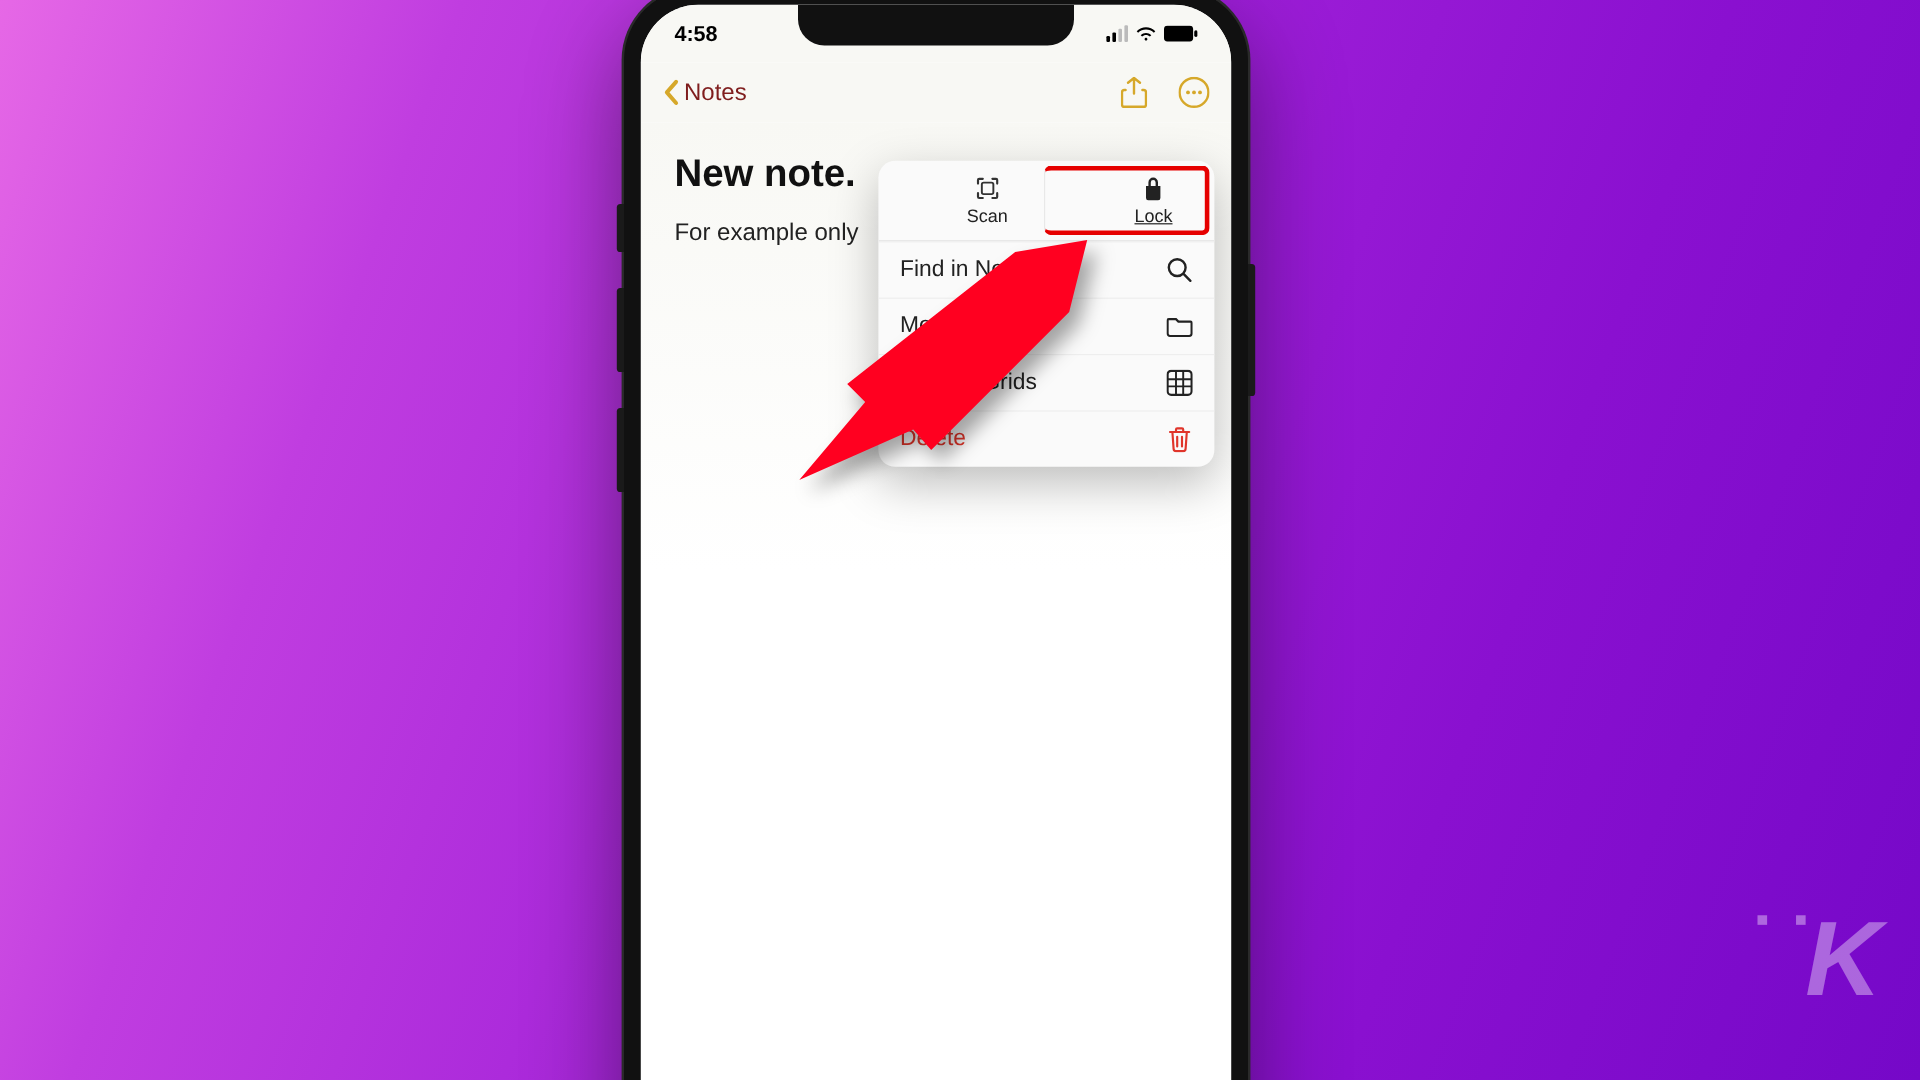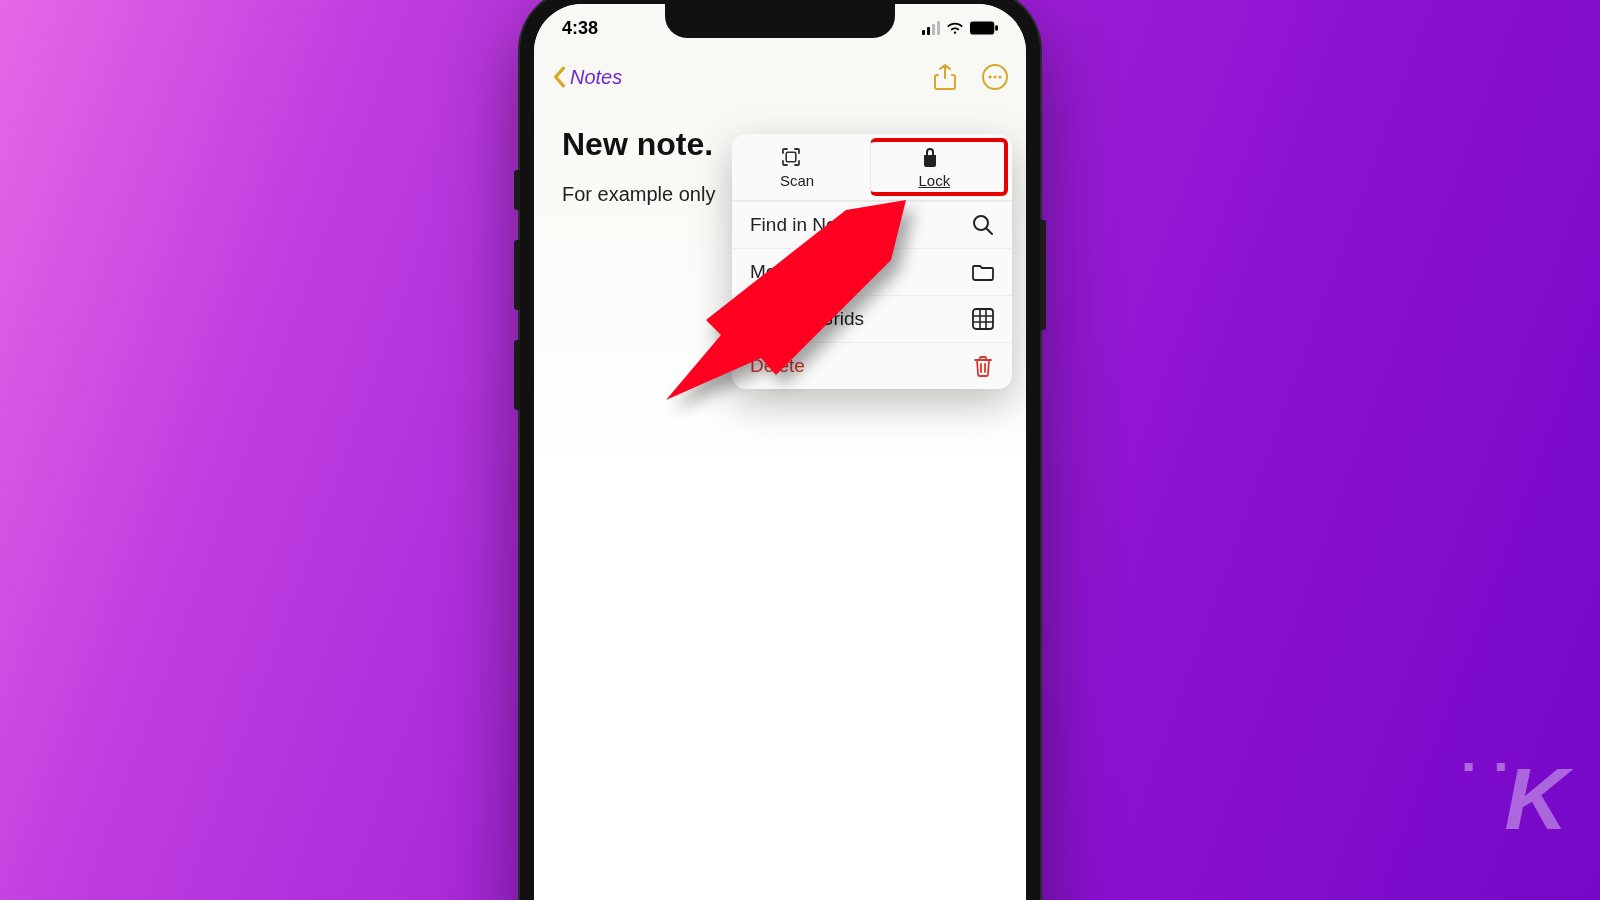--- a/index.html
+++ b/index.html
@@ -107,23 +107,22 @@
     display: flex;
     align-items: center;
     justify-content: space-between;
     padding: 0 18px;
     background: #f8f8f4;
   }
   .back-btn {
     display: flex;
     align-items: center;
     gap: 4px;
-    color: #6d28d9;
+    color: #7f1d1d;
     font-size: 20px;
-    font-style: italic;
   }
   .back-chevron { width: 14px; height: 22px; }
   .nav-right {
     display: flex;
     align-items: center;
     gap: 24px;
   }
   .nav-icon-btn { color: #d6a82a; width: 26px; height: 26px; display:flex; align-items:center; justify-content:center;}
 
   
@@ -157,20 +156,21 @@
     z-index: 20;
   }
   .popover-top {
     display: flex;
     border-bottom: 1px solid #e8e8e8;
   }
   .top-action {
     flex: 1;
     display: flex;
     flex-direction: column;
+    align-items: center;
     justify-content: center;
     gap: 4px;
     height: 66px;
     font-size: 15px;
     color: #222;
     padding-left: 48px;
   }
   .top-action + .top-action { border-left: 1px solid #e8e8e8; }
   .top-icon { width: 22px; height: 22px; display:flex; align-items:center; justify-content:center; }
   .lock-highlight {
@@ -228,21 +228,21 @@
   <div class="side-buttons-left">
     <div class="sb-mute"></div>
       <div class="sb-vol"></div>
       <div class="sb-vol"></div>
   </div>
   <div class="side-button-right"></div>
   <div class="phone-inner">
     <div class="notch"></div>
 
     <div class="status-bar">
-      <span>4:38</span>
+      <span>4:58</span>
       <div class="status-right">
         <span class="signal-bars">
           <span style="height:5px"></span>
             <span style="height:8px"></span>
             <span class="empty" style="height:11px"></span>
             <span class="empty" style="height:14px"></span>
         </span>
         <svg class="wifi-icon" viewBox="0 0 20 14">
             <path fill="#000" d="M10 13.5c.7 0 1.3-.6 1.3-1.3S10.7 10.9 10 10.9s-1.3.6-1.3 1.3.6 1.3 1.3 1.3zm-3.6-3.7c2-2 5.2-2 7.2 0l1.3-1.3c-2.7-2.7-7.1-2.7-9.8 0l1.3 1.3zM2.7 6.1c4-4 10.6-4 14.6 0l1.3-1.3C13.9-.1 6.1-.1 1.4 4.8l1.3 1.3z"></path>
           </svg>

